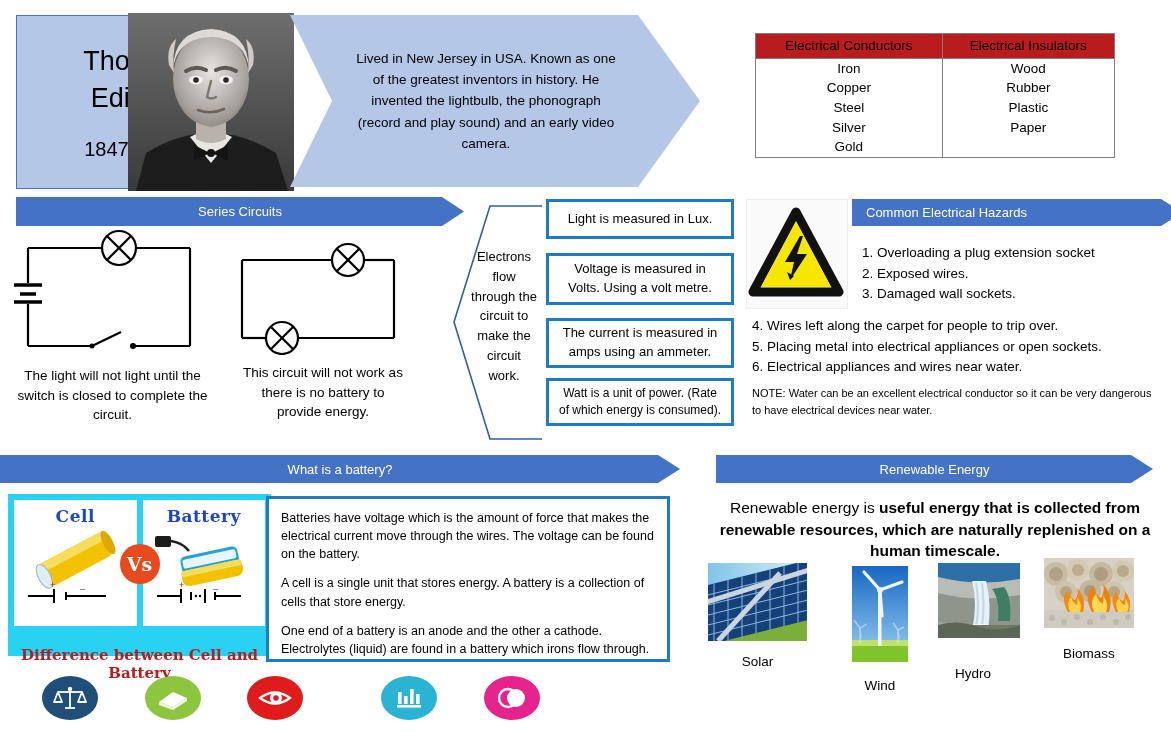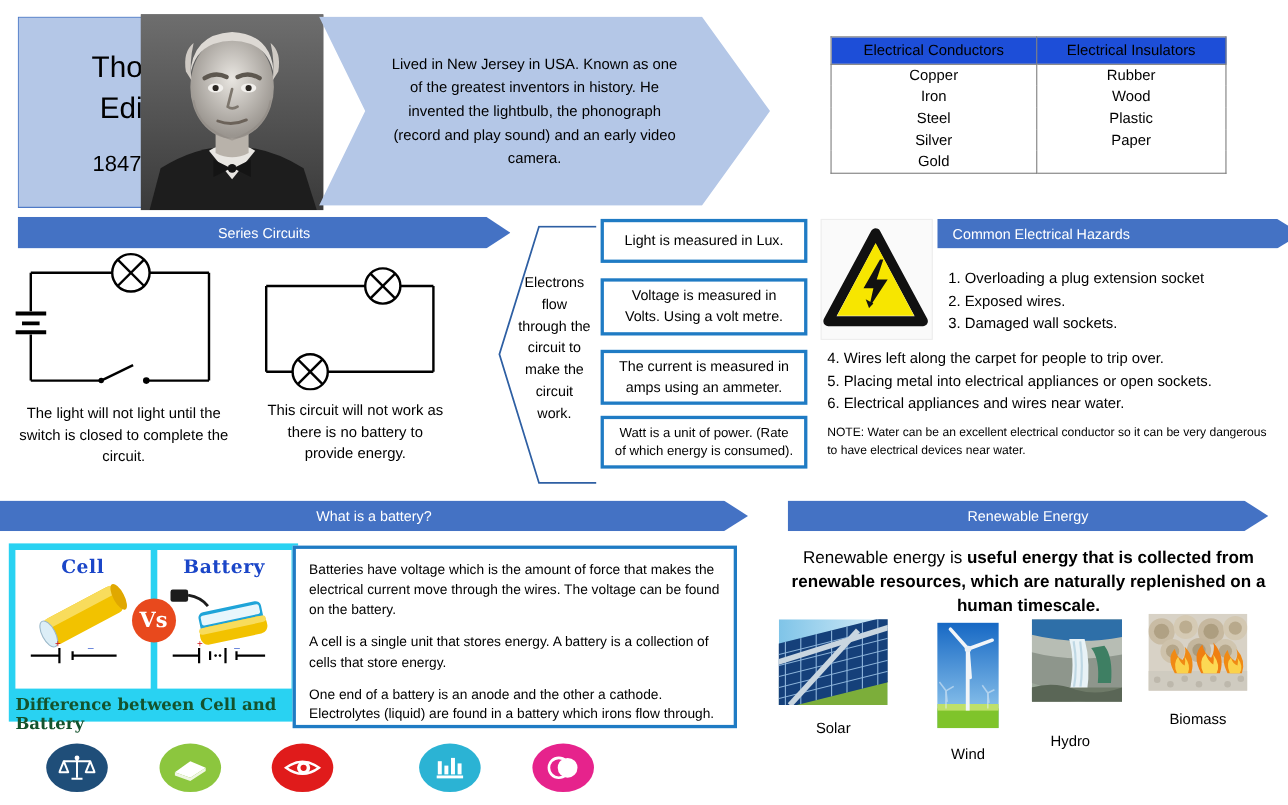--- a/index.html
+++ b/index.html
@@ -31,21 +31,21 @@
     margin:16px;width:268px;text-align:center;font-size:13.5px;line-height:1.58;
     padding-right:18px;
   }
 
   
   .portrait{background:#4a4a4a;overflow:hidden;position:relative;}
   .portrait svg{display:block;}
 
   
   table.ct{border-collapse:collapse;font-size:13.5px;width:100%;height:100%;}
-  table.ct th{background:#1d4ed8;border:1px solid #7F7F7F;font-weight:400;
+  table.ct th{background:#b91c1c;border:1px solid #7F7F7F;font-weight:400;
     font-size:13.5px;padding:3px 4px;}
   table.ct td{border-left:1px solid #7F7F7F;border-right:1px solid #7F7F7F;
     text-align:center;padding:0;line-height:17.5px;font-size:13.5px;}
   table.ct tr.last td{border-bottom:1px solid #7F7F7F;}
 
   
   .infobox{
     border:3px solid #1F7BC4;background:#fff;
     display:flex;align-items:center;justify-content:center;text-align:center;
     font-size:13px;line-height:1.45;padding:2px 8px;box-sizing:border-box;
@@ -59,22 +59,22 @@
   .bigbox{border:3px solid #1F7BC4;background:#fff;box-sizing:border-box;
     font-size:12.5px;line-height:1.45;padding:10px 12px;}
   .bigbox p{margin:0 0 11px 0;}
   .bigbox p:last-child{margin-bottom:0;}
 
   .cellcard{background:#29D2F2;box-sizing:border-box;padding:6px;}
   .cellcard .row{display:flex;gap:6px;}
   .cellcard .pane{background:#fff;flex:1;height:126px;position:relative;}
   .cellcard .ttl{font-family:"DejaVu Serif",serif;font-weight:bold;color:#1B46C8;
     font-size:17px;text-align:center;padding-top:6px;letter-spacing:.5px;}
-  .cellcard .foot{font-family:"DejaVu Serif",serif;font-weight:bold;color:#14532d;
-    font-size:15px;text-align:left;padding:5px 0 2px;}
+  .cellcard .foot{font-family:"DejaVu Serif",serif;font-weight:bold;color:#b91c1c;
+    font-size:15px;text-align:center;padding:20px 0 2px;}
   .vs{position:absolute;left:50%;top:50px;transform:translateX(-50%);
     width:40px;height:40px;border-radius:50%;background:#E8491D;color:#fff;
     font-family:"DejaVu Serif",serif;font-weight:bold;font-size:19px;
     display:flex;align-items:center;justify-content:center;z-index:5;}
 
   .renew-text{font-size:15.5px;line-height:1.4;text-align:center;}
   .renew-text b{font-weight:bold;}
   .src-label{font-size:13.5px;text-align:center;}
 
   .icon-circle{border-radius:50%;display:flex;align-items:center;justify-content:center;}
@@ -140,26 +140,26 @@
 </div>
 
 <div class="abs" style="left:755px;top:33px;width:360px;height:125px;">
   <table class="ct">
     <tbody>
         <tr>
       <th>Electrical Conductors</th>
       <th>Electrical Insulators</th>
     </tr>
     <tr>
+          <td>Iron</td>
+          <td>Wood</td>
+        </tr>
+    <tr>
           <td>Copper</td>
           <td>Rubber</td>
-        </tr>
-    <tr>
-          <td>Iron</td>
-          <td>Wood</td>
         </tr>
     <tr>
           <td>Steel</td>
           <td>Plastic</td>
         </tr>
     <tr>
           <td>Silver</td>
           <td>Paper</td>
         </tr>
     <tr class="last">

